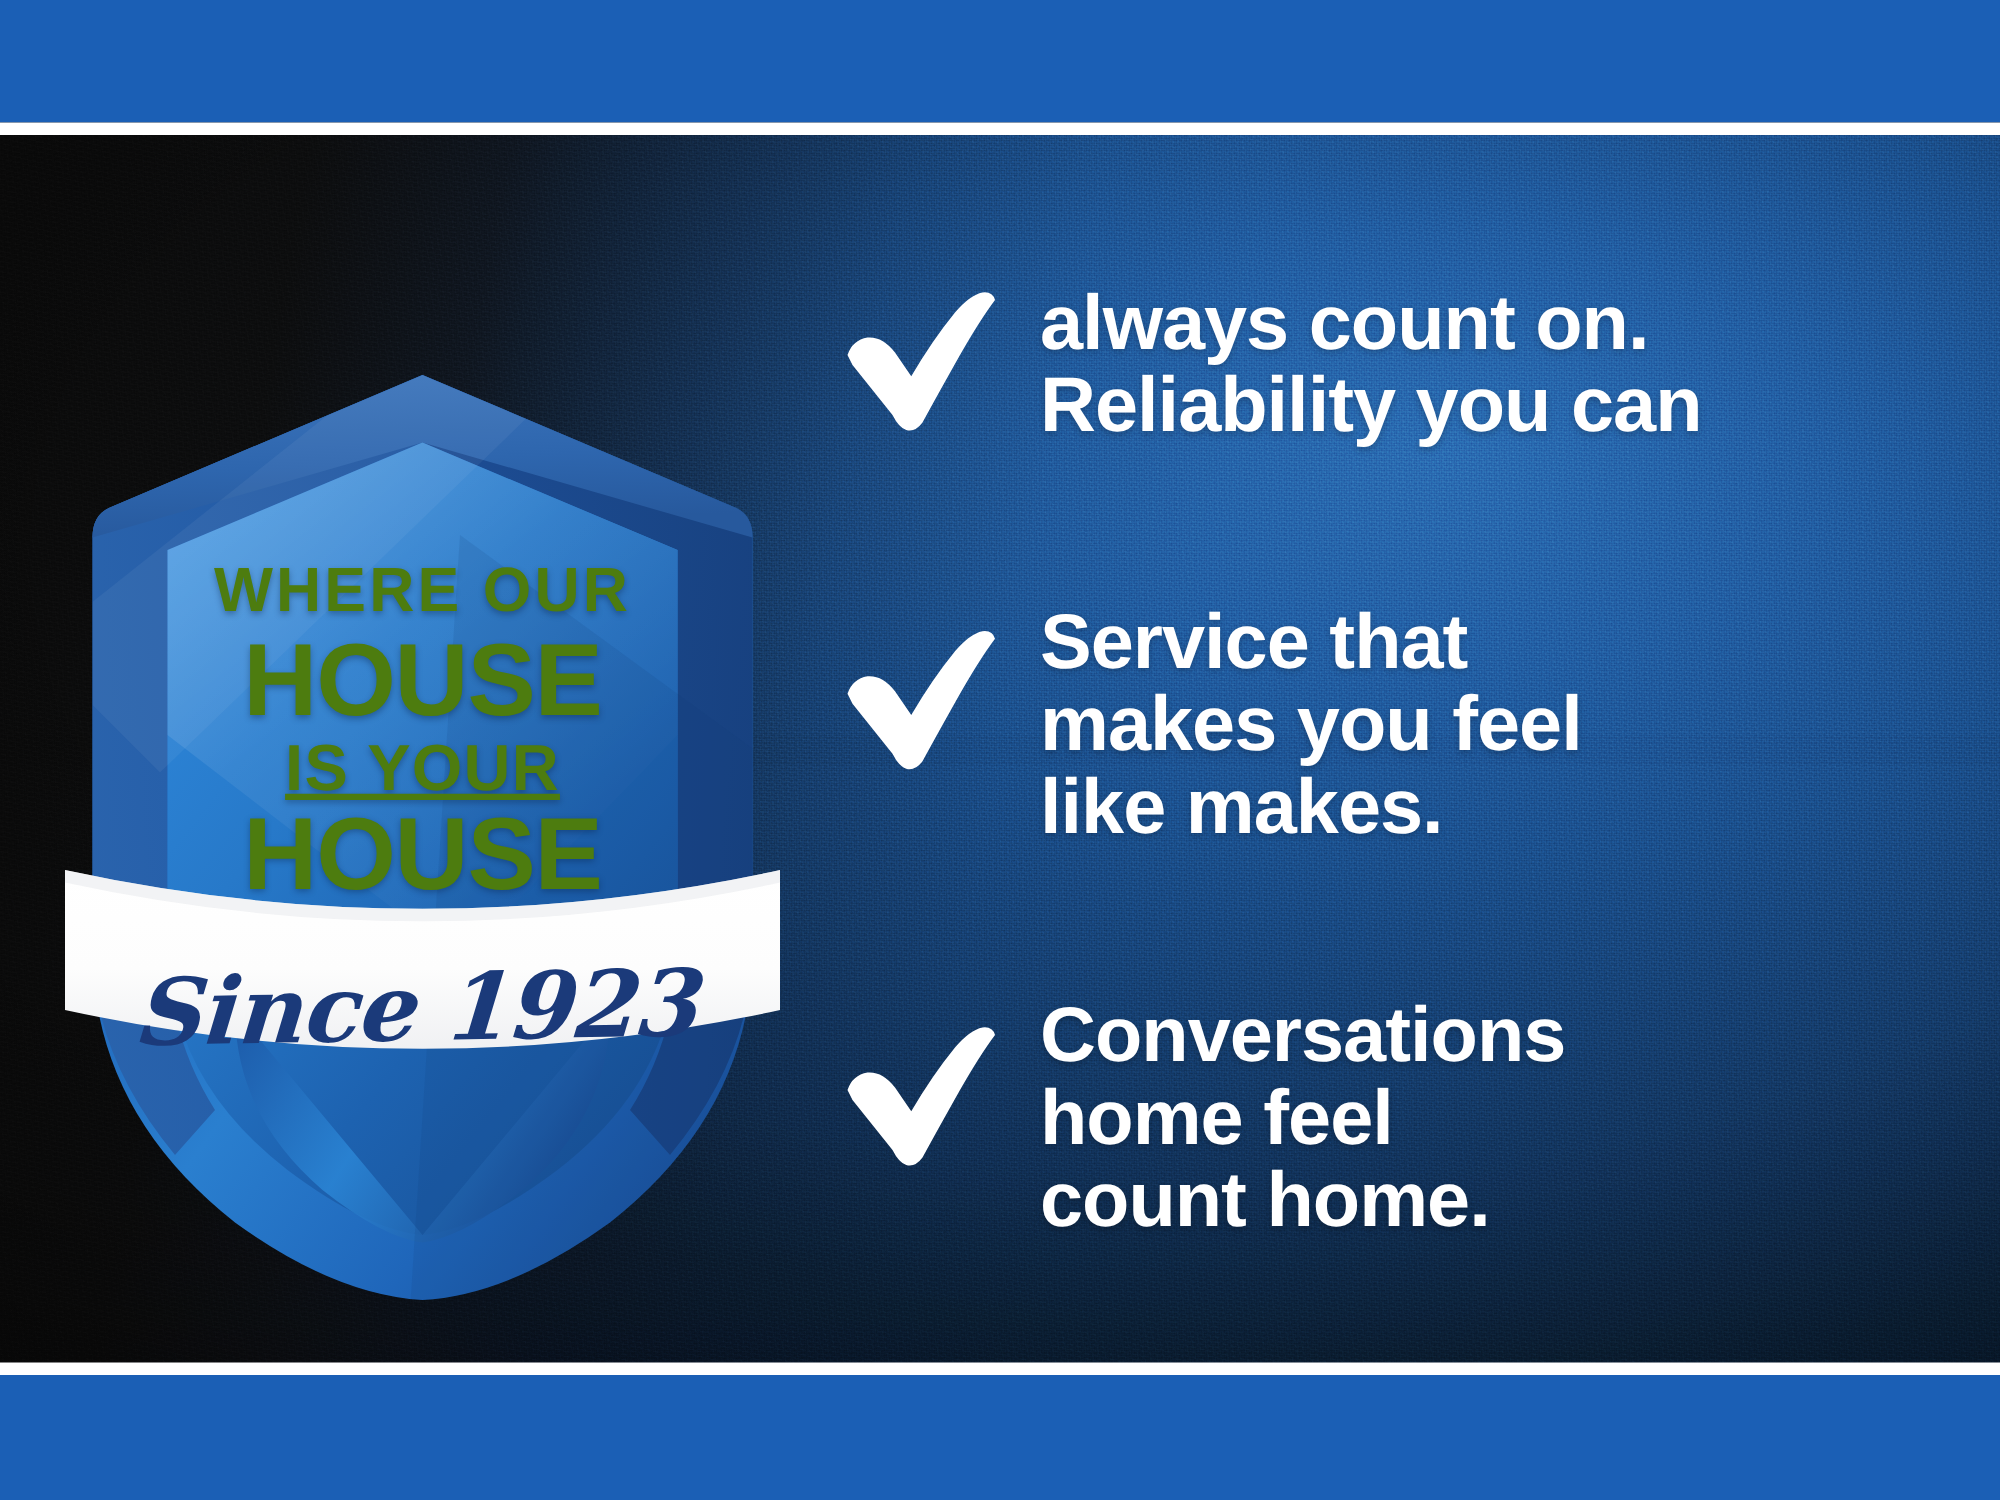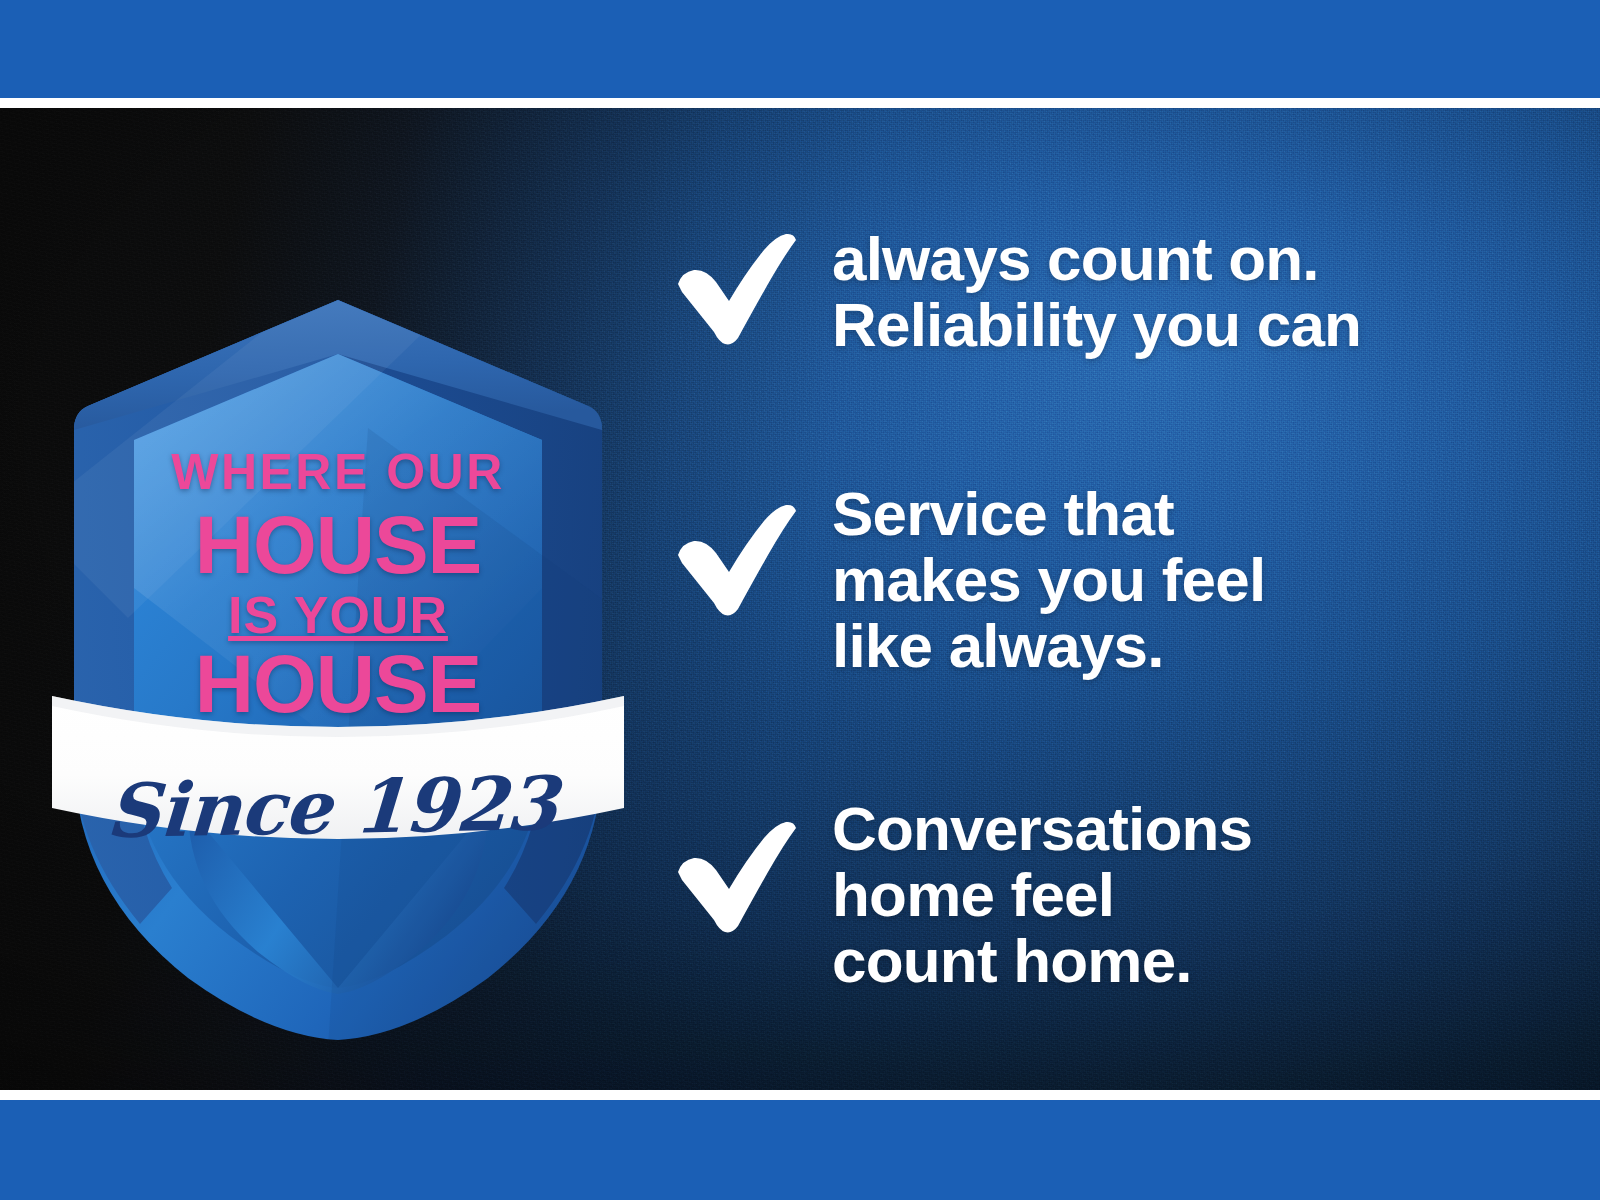--- a/index.html
+++ b/index.html
@@ -115,21 +115,21 @@
     position:absolute;
     left:0; top:0; width:540px; height:760px;
     pointer-events:none;
   }
 
   .badge-lines{
     position:absolute;
     left:0; top:160px;
     width:540px;
     text-align:center;
-    color:#ec4899;
+    color:#4d7c0f;
     text-transform:uppercase;
   }
   .bl{
     display:block;
     font-weight:700;
     line-height:.96;
     letter-spacing:.5px;
     text-shadow:0 2px 5px rgba(6,24,56,.35);
   }
   .bl-1{ font-size:50px; letter-spacing:2.5px; margin-bottom:10px; }
@@ -354,21 +354,21 @@
           <svg viewBox="0 0 126 118" aria-hidden="true">
             <path d="M6 56 Q 10 44 22 42 Q 34 41 44 54 L 57 73
                      Q 74 44 92 22 Q 104 8 114 6 Q 122 5 124 12
                      Q 112 28 96 56 Q 78 88 66 110
                      Q 60 118 53 116 Q 47 114 42 104 L 10 64 Z" fill="#ffffff"></path>
           </svg>
         </div>
         <div class="bullet-text">
           <span class="ln">Service that</span>
           <span class="ln">makes you feel</span>
-          <span class="ln">like always.</span>
+          <span class="ln">like makes.</span>
         </div>
       </div>
 
       <div class="bullet b3">
         <div class="check">
           <svg viewBox="0 0 126 118" aria-hidden="true">
             <path d="M6 56 Q 10 44 22 42 Q 34 41 44 54 L 57 73
                      Q 74 44 92 22 Q 104 8 114 6 Q 122 5 124 12
                      Q 112 28 96 56 Q 78 88 66 110
                      Q 60 118 53 116 Q 47 114 42 104 L 10 64 Z" fill="#ffffff"></path>

